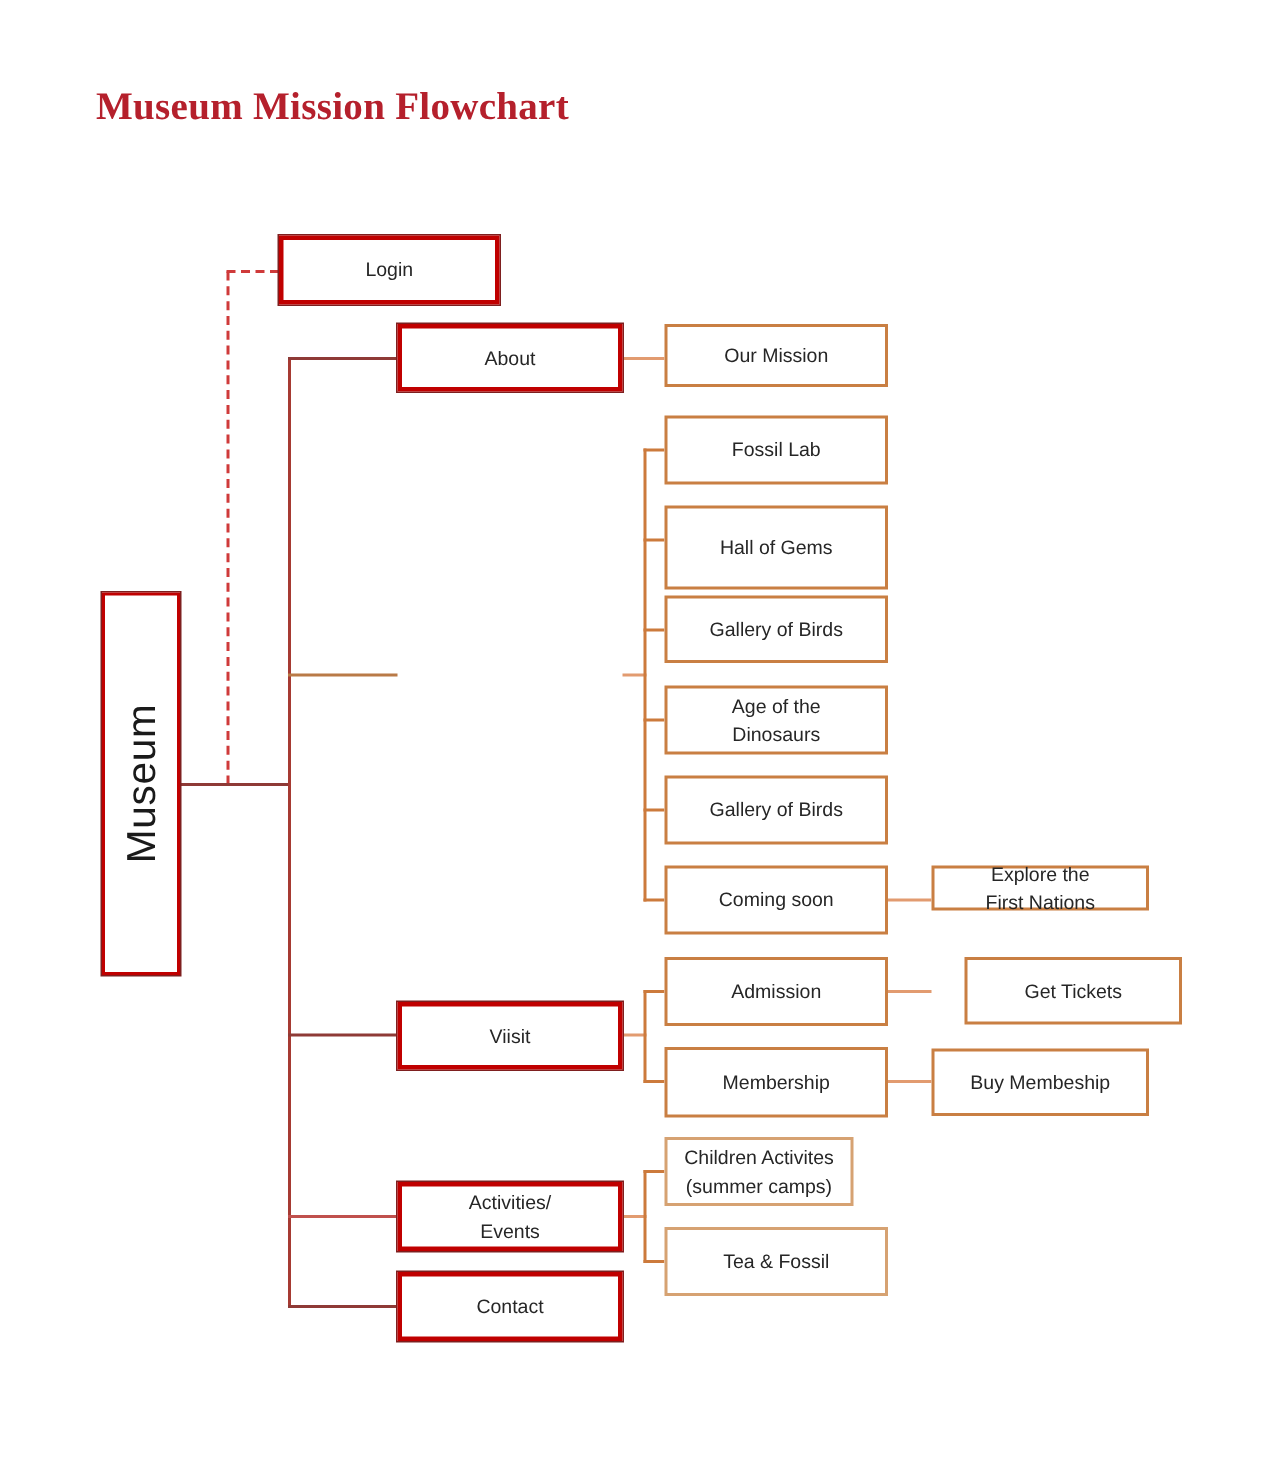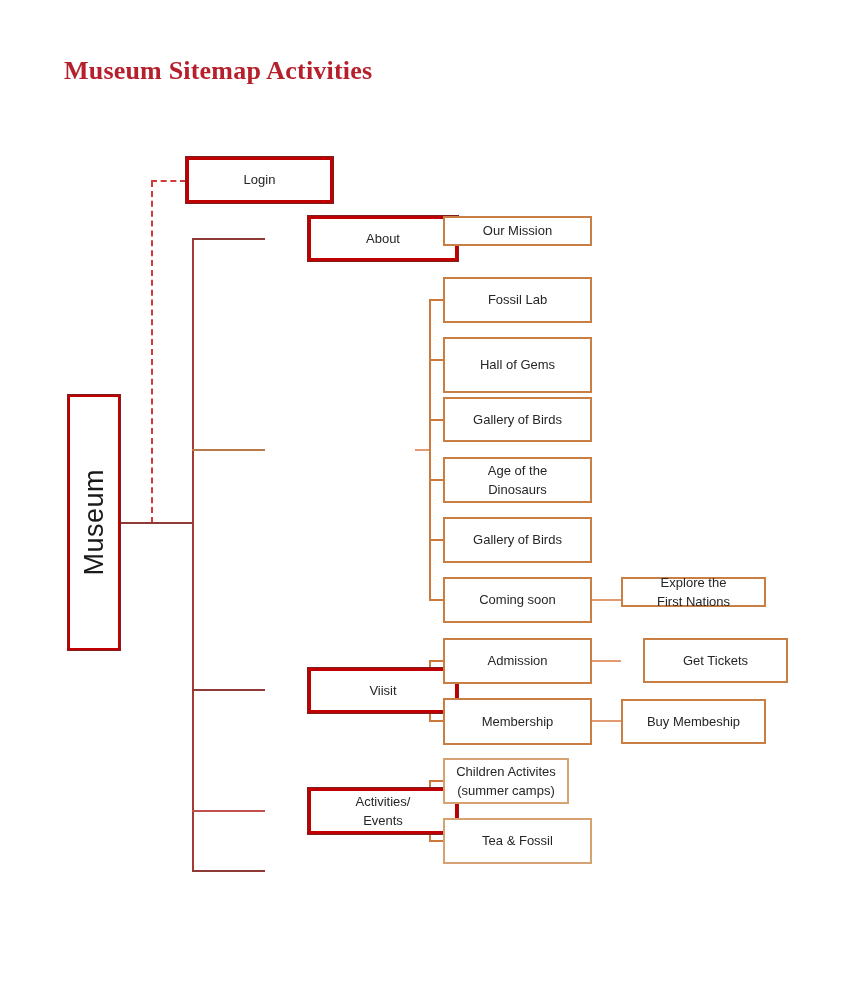--- a/index.html
+++ b/index.html
@@ -10,21 +10,21 @@
   .title{
     position:absolute;left:64px;top:56px;margin:0;
     font-family:"Liberation Serif",serif;font-weight:bold;
     font-size:26px;letter-spacing:0.2px;color:var(--title-red,#b5202c);
   }
   .box{
     position:absolute;box-sizing:border-box;background:#ffffff;
     display:flex;align-items:center;justify-content:center;text-align:center;
     font-size:13px;color:#262626;line-height:1.5;white-space:pre-line;z-index:2;
   }
-  .main{border:3px solid var(--node-red,#c00000);box-shadow:0 0 0 1px var(--node-red-dark,#7e1f1f);margin-left:43px;}
+  .main{border:3px solid var(--node-red,#c00000);box-shadow:0 0 0 1px var(--node-red-dark,#7e1f1f);}
   .login{border:3px solid var(--node-red,#c00000);box-shadow:0 0 0 1px var(--node-red-dark,#7e1f1f);}
   .museum{border:2px solid var(--node-red,#c00000);box-shadow:0 0 0 1px var(--node-red-dark,#7e1f1f);}
   .sub{border:2px solid var(--node-orange,#c97f43);}
   .sub3{border:2px solid var(--node-orange,#c97f43);}
   .sublight{border:2px solid var(--node-orange-light,#d6a272);}
   .rot{display:block;transform:rotate(-90deg);font-size:27px;color:#1a1a1a;letter-spacing:0.5px;white-space:nowrap;}
   .hline{position:absolute;height:2px;z-index:1;}
   .vline{position:absolute;width:2px;z-index:1;}
   .lm{background:var(--line-maroon,#8e3a36);}
   .lt{background:var(--line-trunk,#a63a32);}
@@ -33,21 +33,21 @@
   .lo{background:var(--line-orange,#cc7a3c);}
   .ls{background:var(--line-salmon,#e29b70);}
   .vdash{position:absolute;width:0;border-left:2px dashed var(--dashed-red,#cf3a3a);z-index:1;}
   .hdash{position:absolute;height:0;border-top:2px dashed var(--dashed-red,#cf3a3a);z-index:1;}
 </style>
 </head>
 <body>
 
 <div class="canvas">
 
-  <h1 class="title">Museum Sitemap Activities</h1>
+  <h1 class="title">Museum Mission Flowchart</h1>
 
   <div class="vdash" style="left:151px;top:181px;height:342px"></div>
   <div class="hdash" style="left:151px;top:180px;width:35px"></div>
 
   <div class="hline lm" style="left:120px;top:522px;width:73px"></div>
   <div class="vline lt" style="left:192px;top:239px;height:633px"></div>
 
   <div class="hline lm" style="left:192px;top:238px;width:73px"></div>
   <div class="hline lb" style="left:192px;top:449px;width:73px"></div>
   <div class="hline lm" style="left:192px;top:689px;width:73px"></div>
@@ -81,22 +81,23 @@
   <div class="box museum" style="left:68px;top:395px;width:52px;height:255px">
     <span class="rot">Museum</span>
   </div>
 
   <div class="box login" style="left:186px;top:157px;width:147px;height:46px">Login</div>
 
   <div class="box main" style="left:265px;top:216px;width:150px;height:45px">About</div>
   <div class="box main" style="left:265px;top:668px;width:150px;height:45px">Viisit</div>
   <div class="box main" style="left:265px;top:788px;width:150px;height:46px">Activities/
 Events</div>
+  <div class="box main" style="left:265px;top:848px;width:150px;height:46px">Contact</div>
 
-  <div class="box sub" style="left:443px;top:216px;width:149px;height:30px">Our Mission</div>
+  <div class="box sub" style="left:443px;top:216px;width:149px;height:42px">Our Mission</div>
   <div class="box sub" style="left:443px;top:277px;width:149px;height:46px">Fossil Lab</div>
   <div class="box sub" style="left:443px;top:337px;width:149px;height:56px">Hall of Gems</div>
   <div class="box sub" style="left:443px;top:397px;width:149px;height:45px">Gallery of Birds</div>
   <div class="box sub" style="left:443px;top:457px;width:149px;height:46px">Age of the
 Dinosaurs</div>
   <div class="box sub" style="left:443px;top:517px;width:149px;height:46px">Gallery of Birds</div>
   <div class="box sub" style="left:443px;top:577px;width:149px;height:46px">Coming soon</div>
   <div class="box sub" style="left:443px;top:638px;width:149px;height:46px">Admission</div>
   <div class="box sub" style="left:443px;top:698px;width:149px;height:47px">Membership</div>
   <div class="box sublight" style="left:443px;top:758px;width:126px;height:46px">Children Activites

